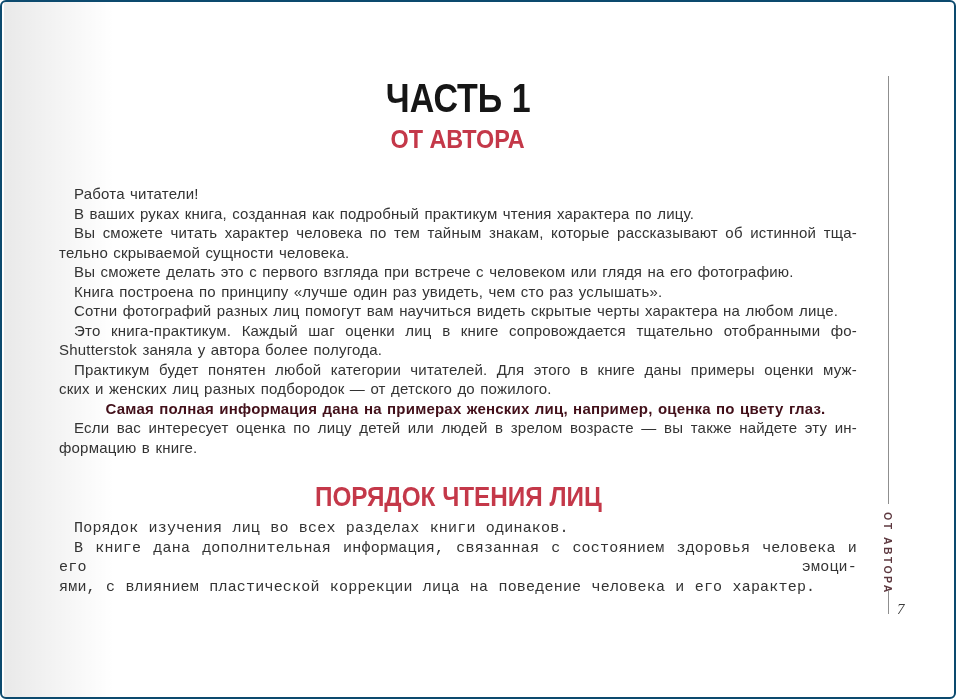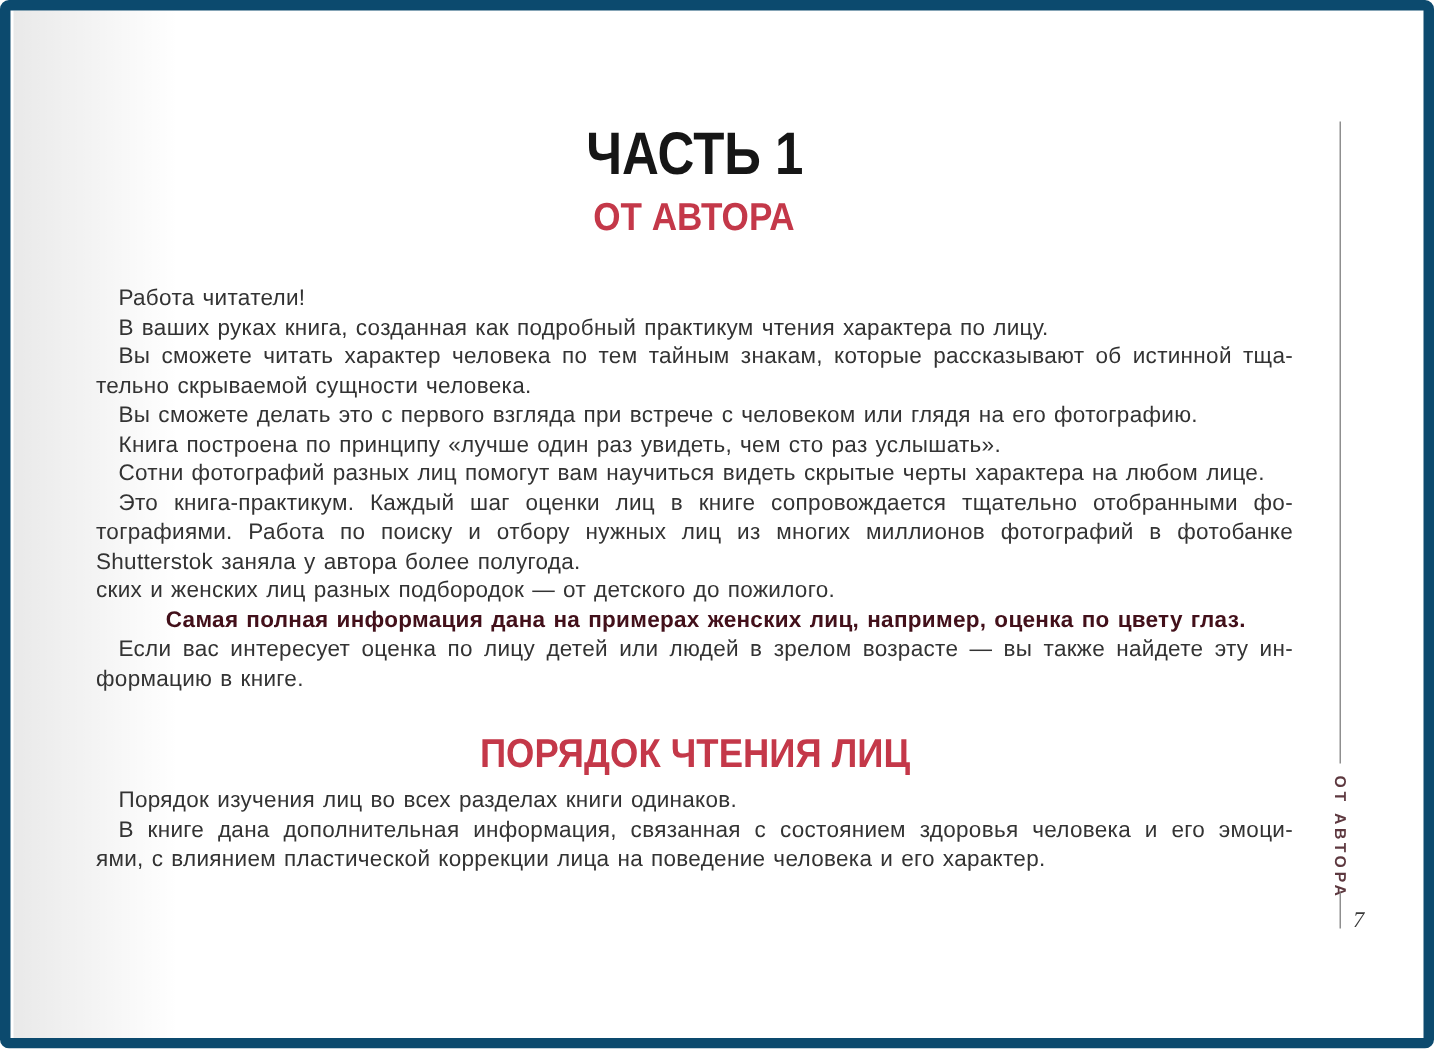--- a/index.html
+++ b/index.html
@@ -1,21 +1,21 @@
 <!DOCTYPE html>
 <html style="--accent-red: #c43849; --dark-maroon: #42101a; --sidebar-maroon: #5d383f; --body-text: #333333; --rule-gray: #8f8f8f;"><head>
 <meta charset="utf-8">
 <style>
   html,body{margin:0;padding:0;background:#ffffff;}
   .page{
     position:relative;
     width:956px;height:699px;
     box-sizing:border-box;
     background:#ffffff;
-    border:7px solid #0c4a6e;
+    border:2px solid #0c4a6e;
     border-radius:6px;
     overflow:hidden;
     font-family:"Liberation Sans", sans-serif;
   }
   .gutter-shadow{
     position:absolute;left:2px;top:0;bottom:0;width:110px;
     background:linear-gradient(to right, rgba(0,0,0,0.085), rgba(0,0,0,0.0));
     pointer-events:none;
   }
   .content{
@@ -28,21 +28,21 @@
     letter-spacing:0px;white-space:nowrap;
   }
   .h2-wrap{text-align:center;margin-top:6px;}
   .section-title{
     font-size:26px;font-weight:bold;line-height:30px;color:var(--accent-red);
     display:inline-block;transform:scaleX(0.9);transform-origin:center;white-space:nowrap;
   }
   .h2-wrap.second{margin-top:26px;margin-bottom:8px;}
   .h2-wrap.second .section-title{font-size:27px;line-height:28px;}
   .paras{margin-top:30px;}
-  .paras.second{margin-top:0;}
+  .paras.second{margin-top:0;font-family:Liberation Mono, monospace;}
   .para{margin:0;}
   .line{
     font-size:15px;line-height:19.5px;color:var(--body-text);
     letter-spacing:0.2px;word-spacing:1px;text-align:left;
     white-space:normal;
   }
   .line.first{text-indent:15px;}
   .line.fill{text-align:justify;text-align-last:justify;}
   .para.maroon-bold .line{font-weight:bold;color:var(--dark-maroon);text-align:center;}
   .para.red-bold .line{font-weight:bold;color:var(--accent-red);}
@@ -92,24 +92,24 @@
           <div class="line first">Вы сможете делать это с первого взгляда при встрече с человеком или глядя на его фотографию.</div>
         </div>
         <div class="para normal">
           <div class="line first">Книга построена по принципу «лучше один раз увидеть, чем сто раз услышать».</div>
         </div>
         <div class="para normal">
           <div class="line first">Сотни фотографий разных лиц помогут вам научиться видеть скрытые черты характера на любом лице.</div>
         </div>
         <div class="para normal">
           <div class="line first fill">Это книга-практикум. Каждый шаг оценки лиц в книге сопровождается тщательно отобранными фо-</div>
-          <div class="line fill">тографиями. Работа по поиску и отбору нужных лиц из многих миллионов фотографий в фотобанке</div>
           <div class="line">Shutterstok заняла у автора более полугода.</div>
         </div>
         <div class="para normal">
+          <div class="line first fill">Практикум будет понятен любой категории читателей. Для этого в книге даны примеры оценки муж-</div>
           <div class="line">ских и женских лиц разных подбородок — от детского до пожилого.</div>
         </div>
         <div class="para maroon-bold">
           <div class="line first">Самая полная информация дана на примерах женских лиц, например, оценка по цвету глаз.</div>
         </div>
         <div class="para normal">
           <div class="line first fill">Если вас интересует оценка по лицу детей или людей в зрелом возрасте — вы также найдете эту ин-</div>
           <div class="line">формацию в книге.</div>
         </div>
       </div>

